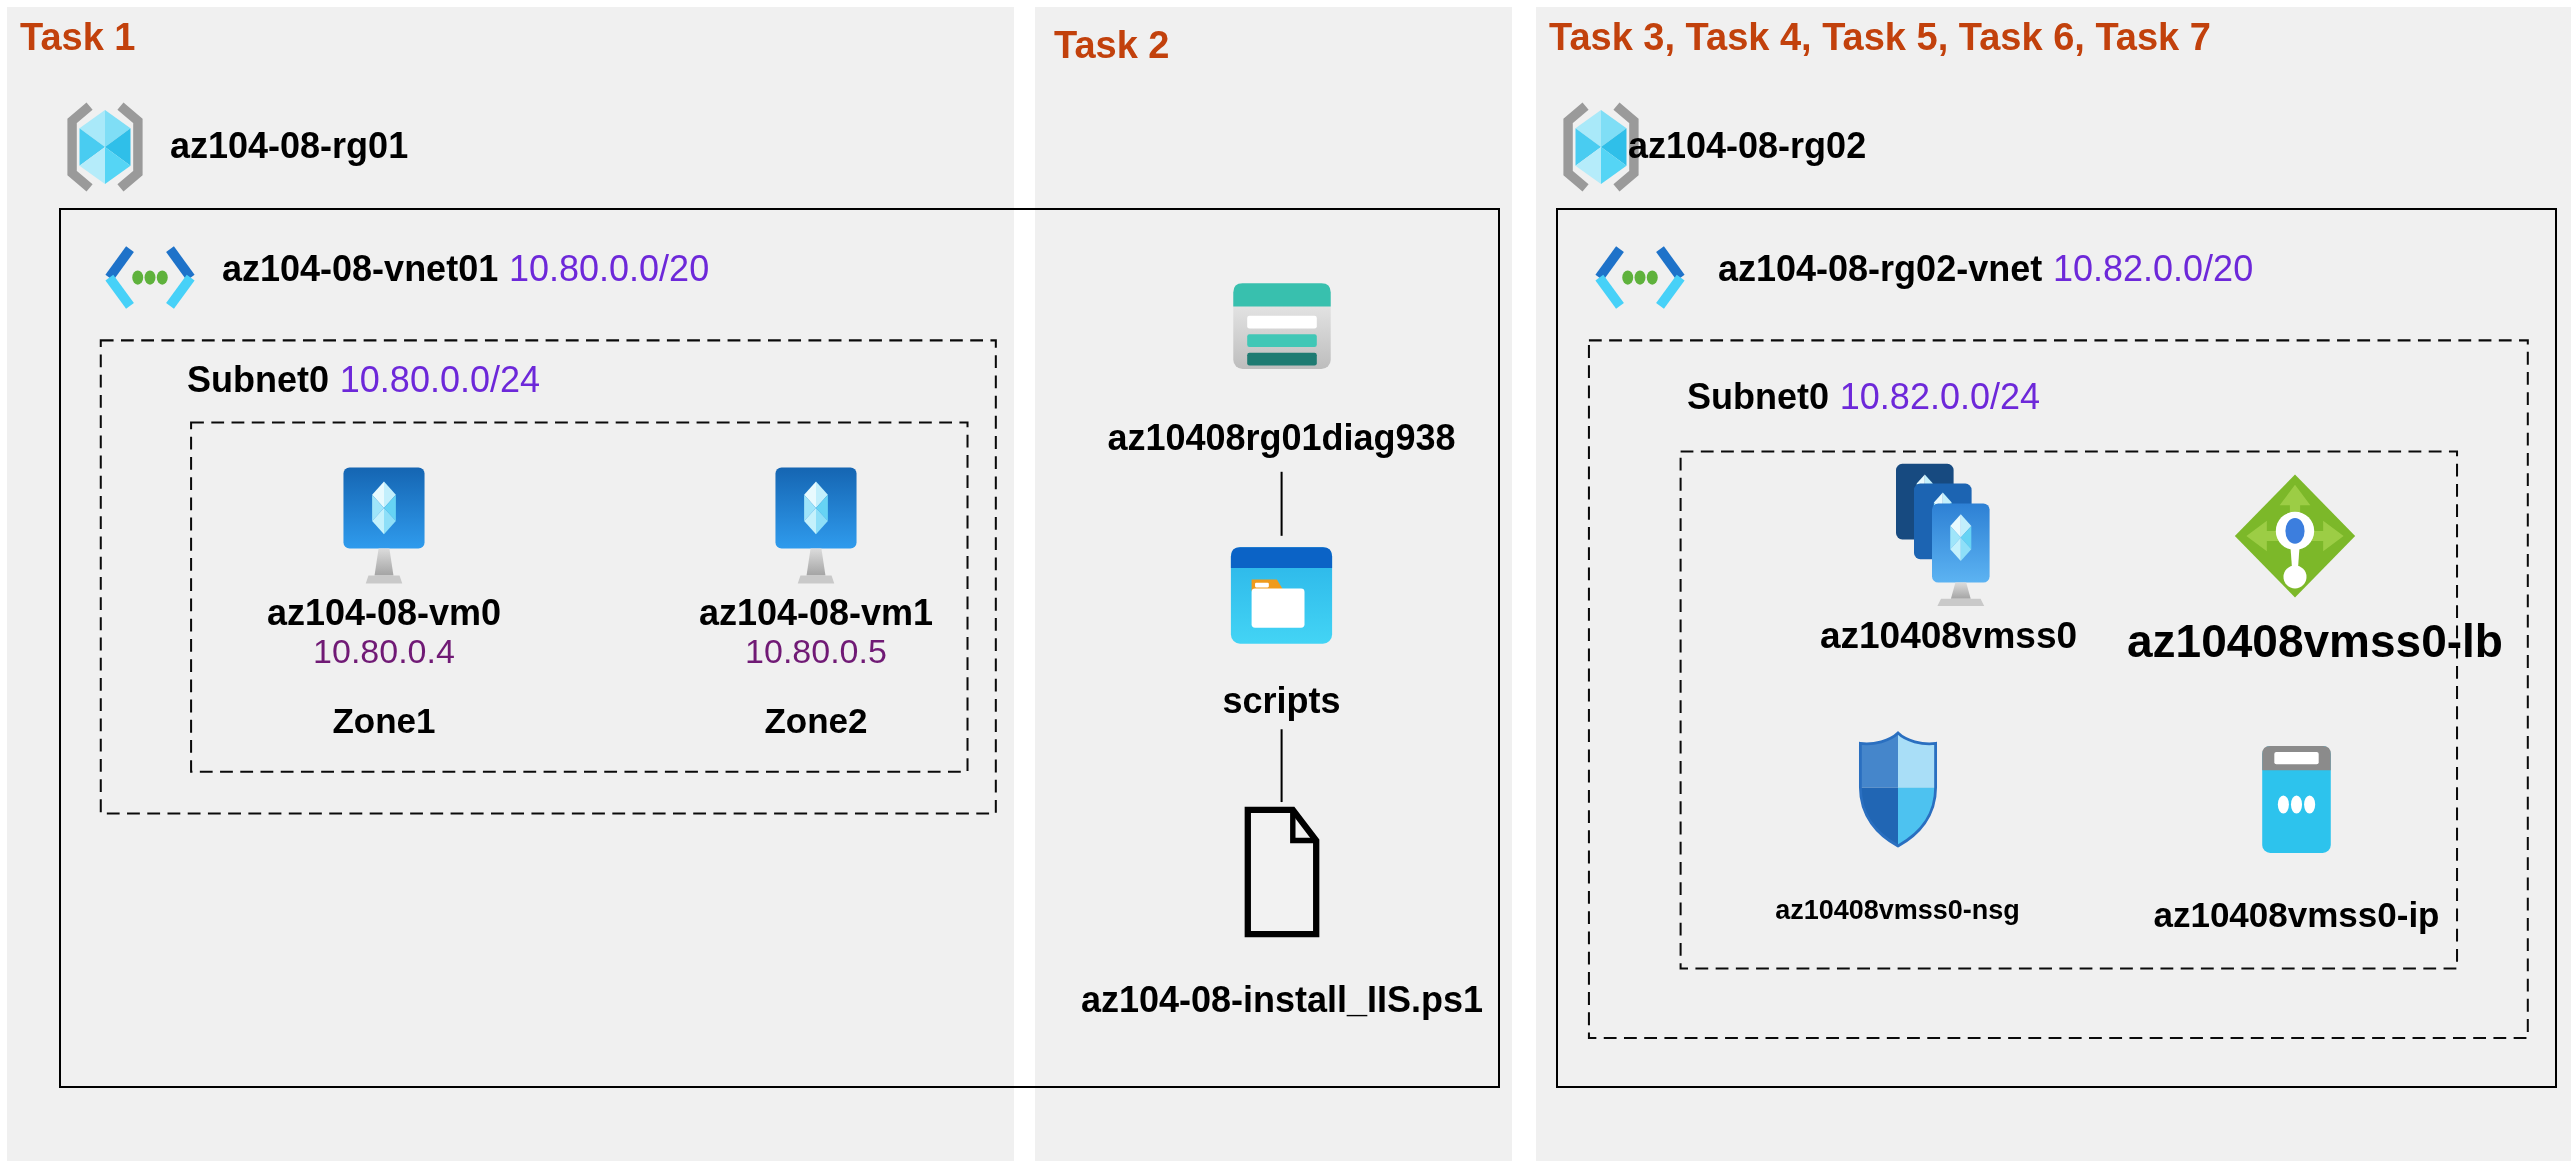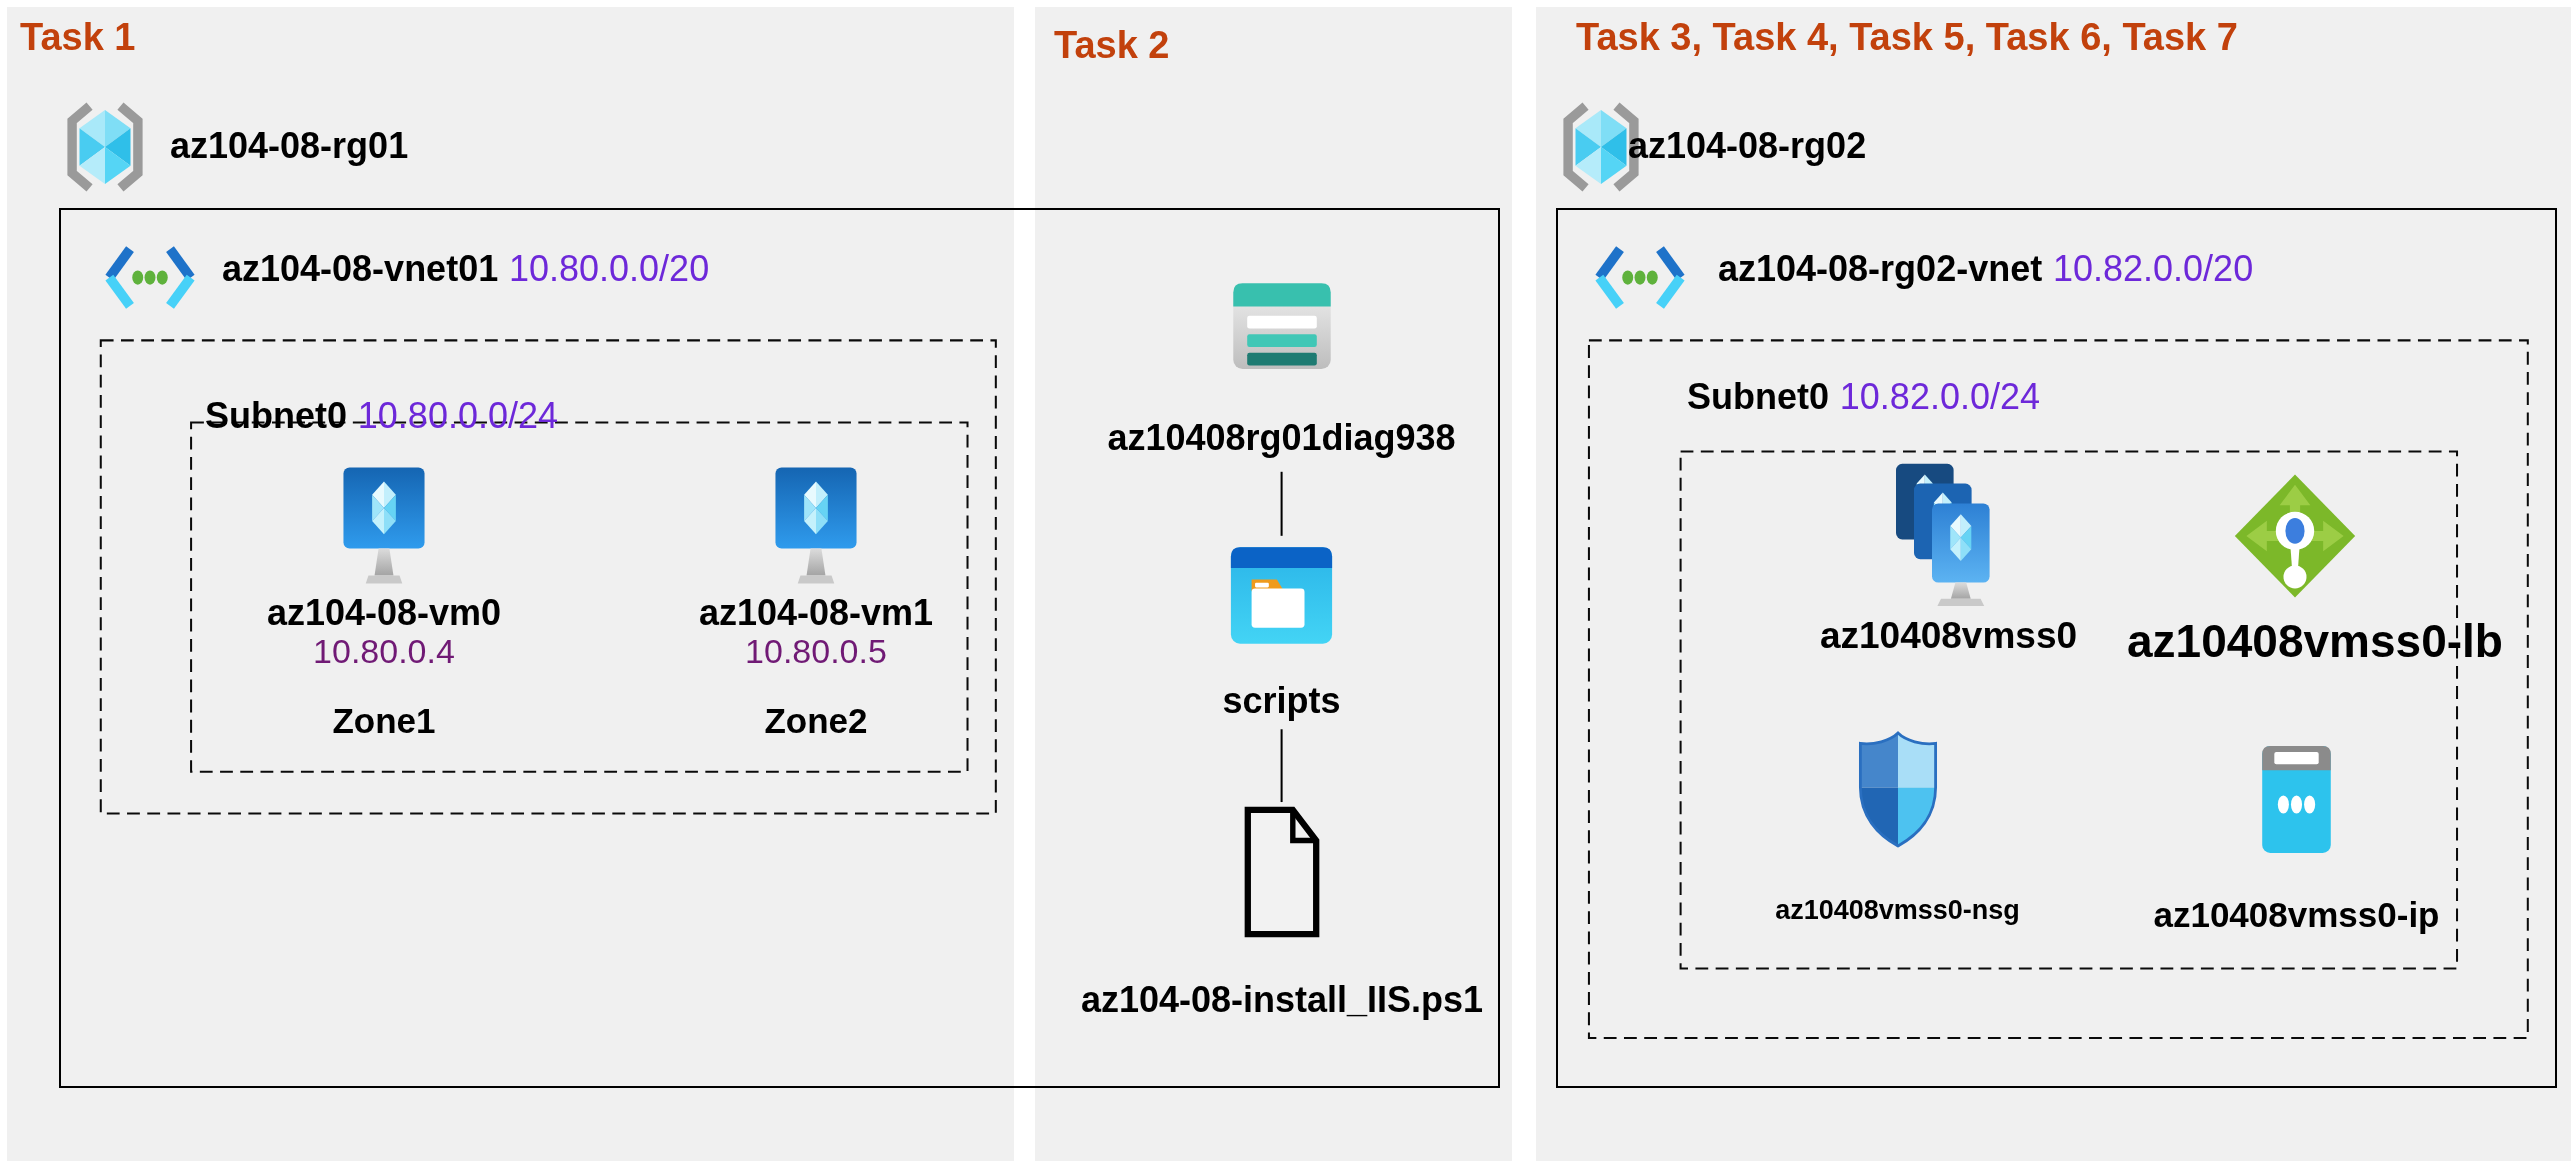--- a/index.html
+++ b/index.html
@@ -9,21 +9,21 @@
     overflow:hidden;
   }
   .panel{position:absolute;top:6.7px;height:1154px;background:#f0f0f0;}
   #p1{left:6.7px;width:1007px;}
   #p2{left:1035px;width:477px;}
   #p3{left:1536px;width:1035px;}
 
   .task-title{position:absolute;font-size:38px;font-weight:700;color:#c2410c;white-space:nowrap;}
   #t1-title{left:20px;top:16px;}
   #t2-title{left:1054px;top:24px;}
-  #t3-title{left:1549px;top:16px;margin-left:27px;}
+  #t3-title{left:1549px;top:16px;}
 
   .solid-box{position:absolute;border:2.7px solid #000;box-sizing:border-box;background:transparent;}
   #r1{left:59px;top:208px;width:1441px;height:880px;}
   #r2{left:1556px;top:208px;width:1001px;height:880px;}
 
   #overlay{position:absolute;left:0;top:0;width:2576px;height:1166px;pointer-events:none;}
 
   .icon{position:absolute;}
   #rg1-icon{left:61px;top:100px;width:88px;height:94px;}
   #rg2-icon{left:1557px;top:100px;width:88px;height:94px;}
@@ -41,21 +41,21 @@
 
   .lbl{position:absolute;font-size:36px;font-weight:700;color:#000;white-space:nowrap;line-height:1.15;}
   .lbl .cidr{font-weight:400;margin-left:10.8px;color:#6d28d9;}
   .centered{text-align:center;}
   .reg{font-weight:400;color:#701a75;}
 
   #rg1-label{left:170px;top:125px;}
   #rg2-label{left:1628px;top:125px;}
   #vnet1-label{left:222px;top:248px;}
   #vnet2-label{left:1718px;top:248px;}
-  #subnet1-label{left:205px;top:359px;margin-top:36px;}
+  #subnet1-label{left:187px;top:359px;}
   #subnet2-label{left:1687px;top:376px;}
 
   #vm0-name{left:249px;top:592px;width:270px;}
   #vm0-ip{left:249px;top:632px;width:270px;font-size:34px;}
   #vm0-zone{left:249px;top:701px;width:270px;font-size:35px;}
   #vm1-name{left:681px;top:592px;width:270px;}
   #vm1-ip{left:681px;top:632px;width:270px;font-size:34px;}
   #vm1-zone{left:681px;top:701px;width:270px;font-size:35px;}
 
   #storage-label{left:1071px;top:417px;width:421px;}

